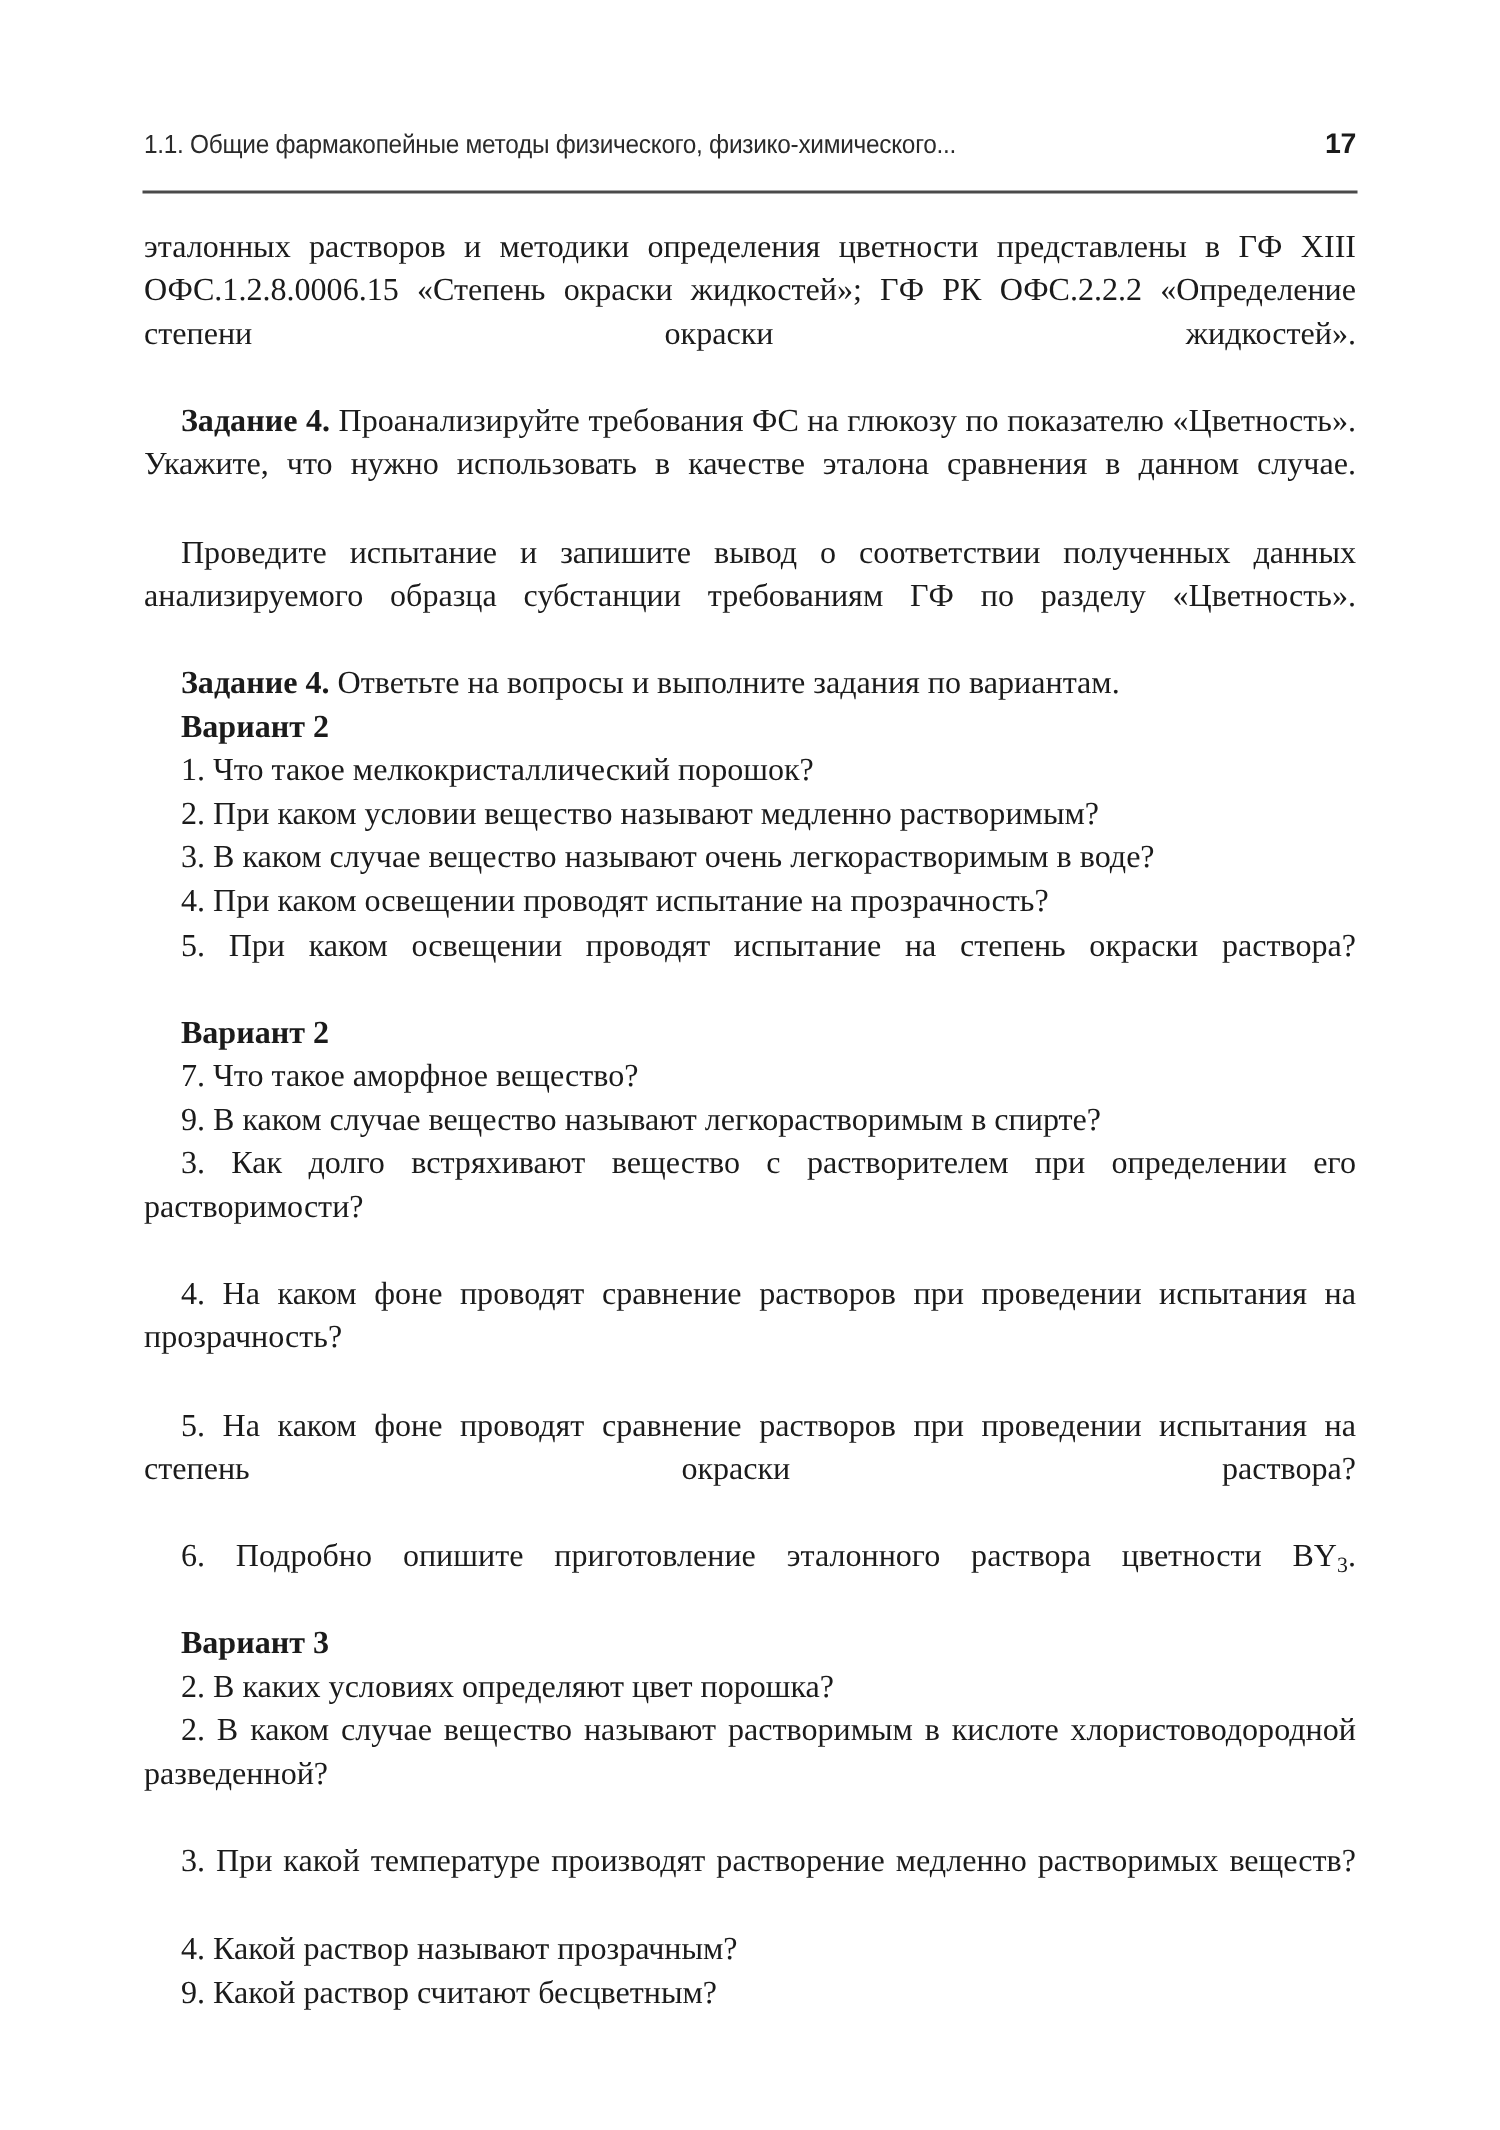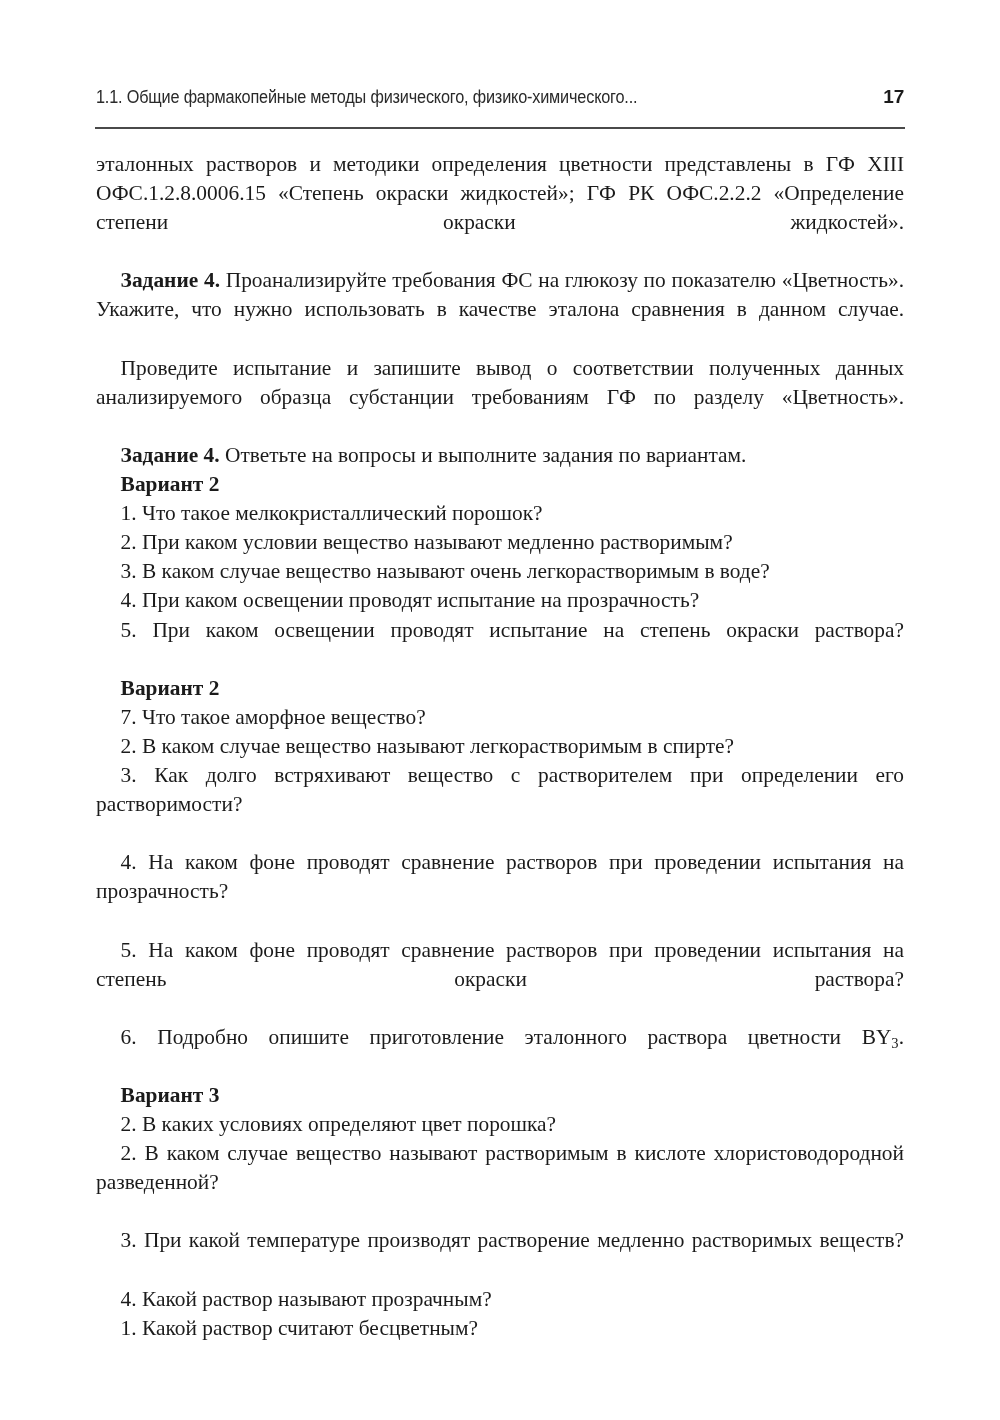--- a/index.html
+++ b/index.html
@@ -137,21 +137,21 @@
       <span>5. При каком освещении проводят испытание на степень окраски раствора?</span>
     </p>
 
     <p class="indent nostretch">
       <b class="lead">Вариант 2</b>
     </p>
     <p class="indent nostretch">
       <span>7. Что такое аморфное вещество?</span>
     </p>
     <p class="indent nostretch">
-      <span>2. В каком случае вещество называют легкорастворимым в спирте?</span>
+      <span>9. В каком случае вещество называют легкорастворимым в спирте?</span>
     </p>
     <p class="indent">
       <span>3. Как долго встряхивают вещество с растворителем при определении его растворимости?</span>
     </p>
     <p class="indent">
       <span>4. На каком фоне проводят сравнение растворов при проведении испытания на прозрачность?</span>
     </p>
     <p class="indent">
       <span>5. На каком фоне проводят сравнение растворов при проведении испытания на степень окраски раствора?</span>
     </p>
@@ -168,17 +168,17 @@
     <p class="indent">
       <span>2. В каком случае вещество называют растворимым в кислоте хлористоводородной разведенной?</span>
     </p>
     <p class="indent">
       <span>3. При какой температуре производят растворение медленно растворимых веществ?</span>
     </p>
     <p class="indent nostretch">
       <span>4. Какой раствор называют прозрачным?</span>
     </p>
     <p class="indent nostretch">
-      <span>1. Какой раствор считают бесцветным?</span>
+      <span>9. Какой раствор считают бесцветным?</span>
     </p>
 
   </div>
 </div>
 
 </body></html>

